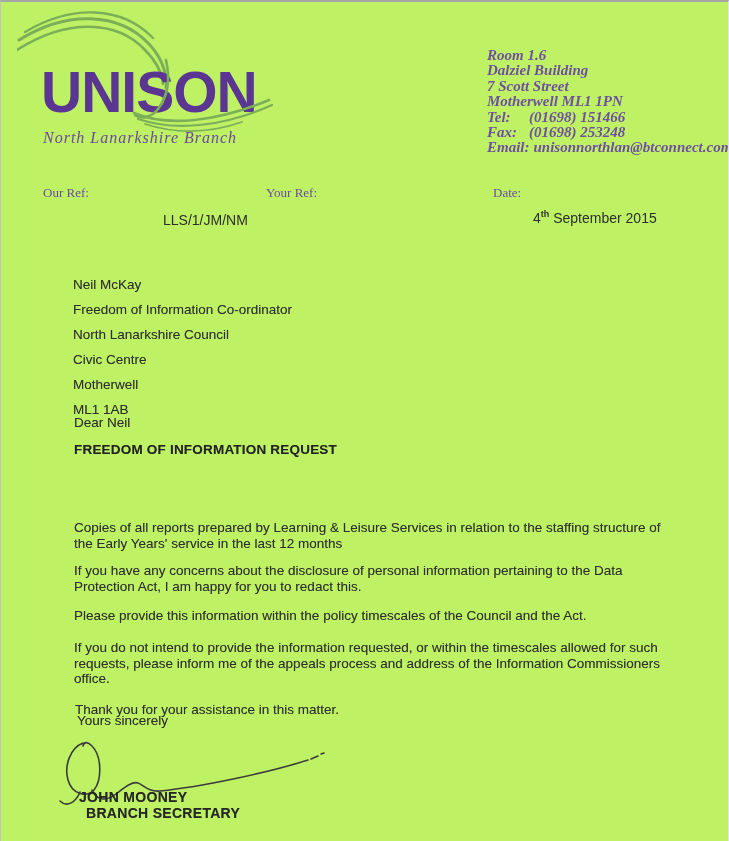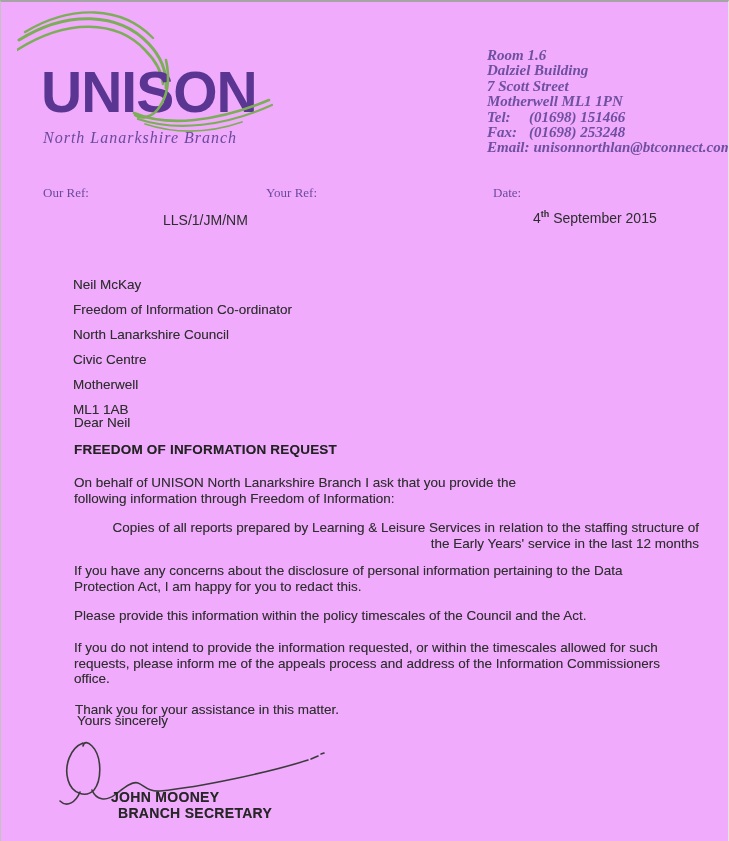--- a/index.html
+++ b/index.html
@@ -1,17 +1,17 @@
 <!DOCTYPE html>
 <html><head>
 <meta charset="utf-8">
 <style>
   html,body{margin:0;padding:0;background:#ffffff;}
   .page{
-    position:relative;width:729px;height:841px;box-sizing:border-box;background:#f0abfc;
+    position:relative;width:729px;height:841px;box-sizing:border-box;background:#bef264;
     border-top:2px solid #a5a5a5;border-left:1px solid #c2c2c2;border-right:1px solid #e3e3e3;
     font-family:"Liberation Sans",sans-serif;color:#2d2d2d;overflow:hidden;
   }
   .abs{position:absolute;}
   .pre{white-space:pre-line;}
   
   .logo-svg{position:absolute;left:16px;top:8px;}
   .branch-name{
     left:42px;top:127px;font-family:"Liberation Serif",serif;font-style:italic;
     font-size:16px;color:#6b4a9e;letter-spacing:1px;
@@ -91,40 +91,38 @@
   <div class="abs body-text recipient pre" style="left:72px;top:270px;">Neil McKay
 Freedom of Information Co-ordinator
 North Lanarkshire Council
 Civic Centre
 Motherwell
 ML1 1AB</div>
 
   <div class="abs body-text" style="left:73px;top:413px;">Dear Neil</div>
   <div class="abs body-text subject" style="left:73px;top:440px;">FREEDOM OF INFORMATION REQUEST</div>
 
-  <div class="abs body-text pre" style="left:73px;top:473px;">On behalf of UNISON North Lanarkshire Branch I ask that you provide the
-following information through Freedom of Information:</div>
-  <div class="abs body-text pre" style="left:73px;top:518px;text-align:right;">Copies of all reports prepared by Learning &amp; Leisure Services in relation to the staffing structure of
+  <div class="abs body-text pre" style="left:73px;top:518px;">Copies of all reports prepared by Learning &amp; Leisure Services in relation to the staffing structure of
 the Early Years' service in the last 12 months</div>
   <div class="abs body-text pre" style="left:73px;top:561px;">If you have any concerns about the disclosure of personal information pertaining to the Data
 Protection Act, I am happy for you to redact this.</div>
   <div class="abs body-text pre" style="left:73px;top:606px;">Please provide this information within the policy timescales of the Council and the Act.</div>
   <div class="abs body-text pre" style="left:73px;top:638px;">If you do not intend to provide the information requested, or within the timescales allowed for such
 requests, please inform me of the appeals process and address of the Information Commissioners
 office.</div>
   <div class="abs body-text" style="left:74px;top:700px;">Thank you for your assistance in this matter.</div>
 
   <div class="abs body-text" style="left:76px;top:711px;">Yours sincerely</div>
 
   <svg class="sig-svg" width="270" height="78" viewBox="0 0 270 78">
     <path d="M27,5 C14,10 8,28 12,42 C16,56 30,60 38,52 C46,42 46,18 36,8 C32,4 28,3 27,8"></path>
     <path d="M36,52 C40,62 50,64 60,56 C68,50 76,43 82,45 C88,47 92,54 104,53 C145,49 215,34 252,22"></path>
     <path d="M255,21 l7,-3"></path>
     <path d="M265,16 l3,-1"></path>
     <path d="M24,54 C20,64 11,70 4,63"></path>
   </svg>
 
-  <div class="abs signatory" style="left:78px;top:788px;margin-left:32px;">
+  <div class="abs signatory" style="left:78px;top:788px;">
     <div>JOHN MOONEY</div>
     <div class="title">BRANCH SECRETARY</div>
   </div>
 
 </div>
 
 </body></html>

